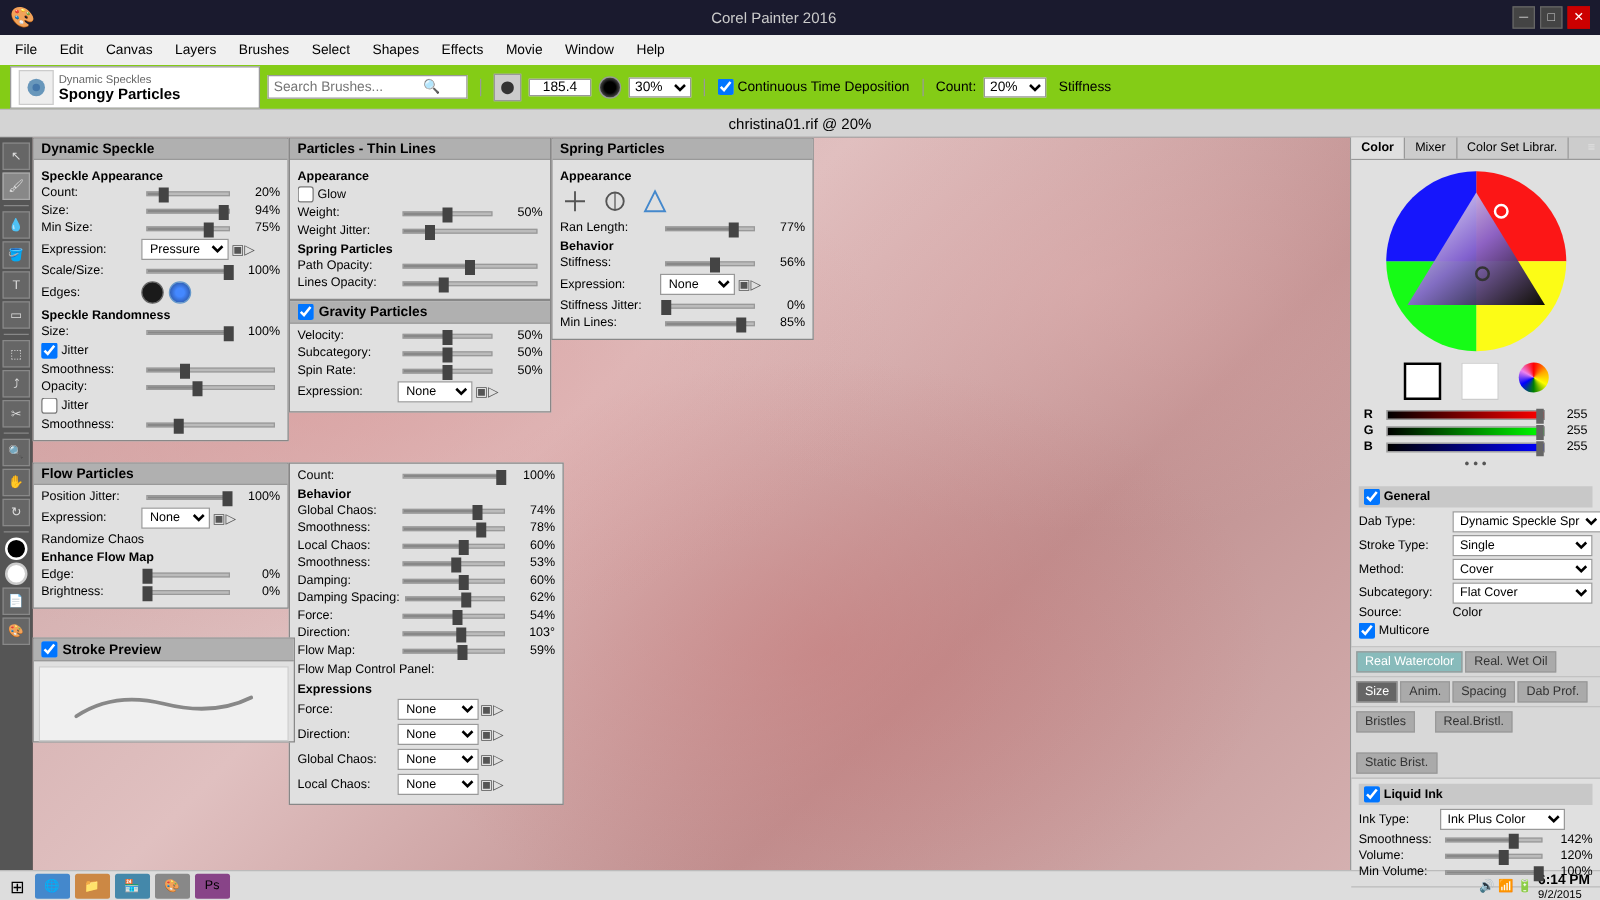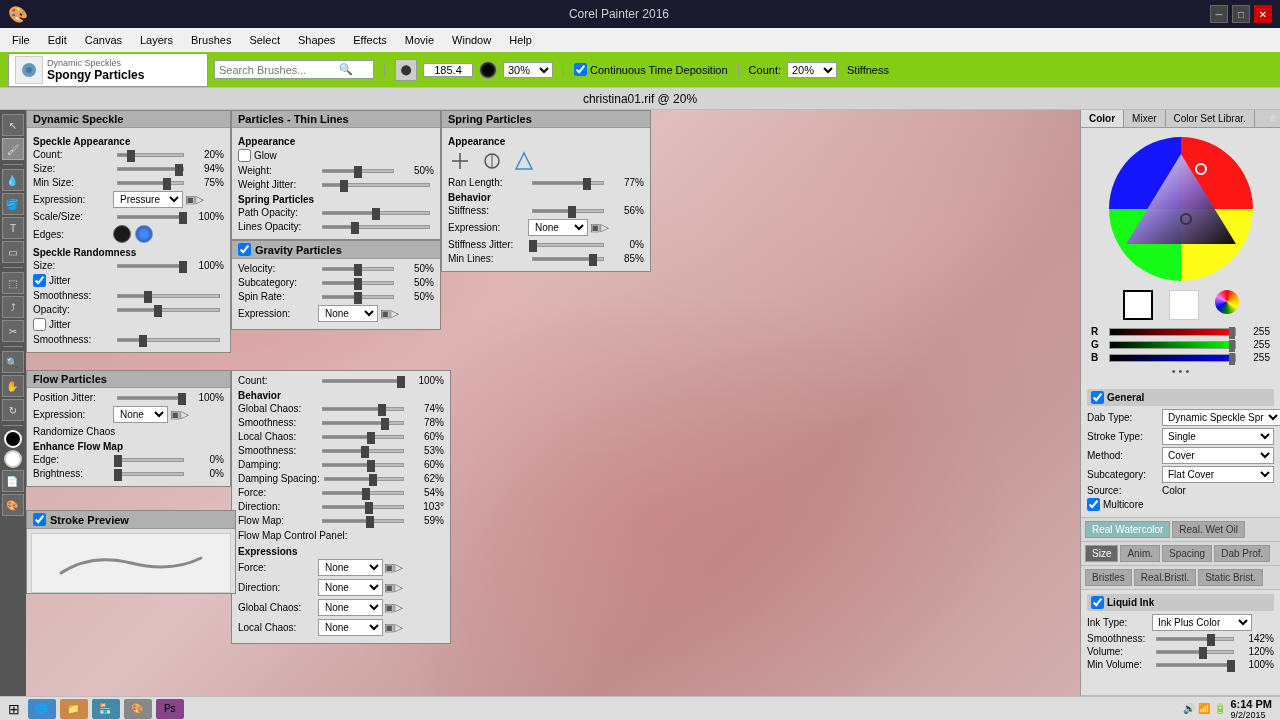--- a/index.html
+++ b/index.html
@@ -750,21 +750,21 @@
     <div style="padding:3px 4px; display:flex; flex-wrap:wrap; gap:2px; background:#d8d8d8; border-bottom:1px solid #bbb;">
       <div class="tab-btn active" style="background:#8bb; color:#fff;">Real Watercolor</div>
       <div class="tab-btn inactive">Real. Wet Oil</div>
     </div>
     <div style="padding:3px 4px; display:flex; flex-wrap:wrap; gap:2px; background:#d8d8d8; border-bottom:1px solid #bbb;">
       <div class="tab-btn active">Size</div>
       <div class="tab-btn inactive">Anim.</div>
       <div class="tab-btn inactive">Spacing</div>
       <div class="tab-btn inactive">Dab Prof.</div>
     </div>
-    <div style="padding:3px 4px; display:flex; flex-wrap:wrap; gap:2px; background:#d8d8d8; border-bottom:1px solid #bbb;align-items:flex-end;">
+    <div style="padding:3px 4px; display:flex; flex-wrap:wrap; gap:16px; background:#d8d8d8; border-bottom:1px solid #bbb;align-items:flex-end;">
       <div class="tab-btn inactive">Bristles</div>
       <div class="tab-btn inactive">Real.Bristl.</div>
       <div class="tab-btn inactive">Static Brist.</div>
     </div>
 
     <div class="props-section" style="flex:1;">
       <div style="display:flex; align-items:center; background:#c8c8c8; padding:2px 4px; margin-bottom:3px;">
         <input type="checkbox" checked="" style="">
         <span style="font-size:10px; font-weight:bold; color:#000; margin-left:3px;">Liquid Ink</span>
       </div>

